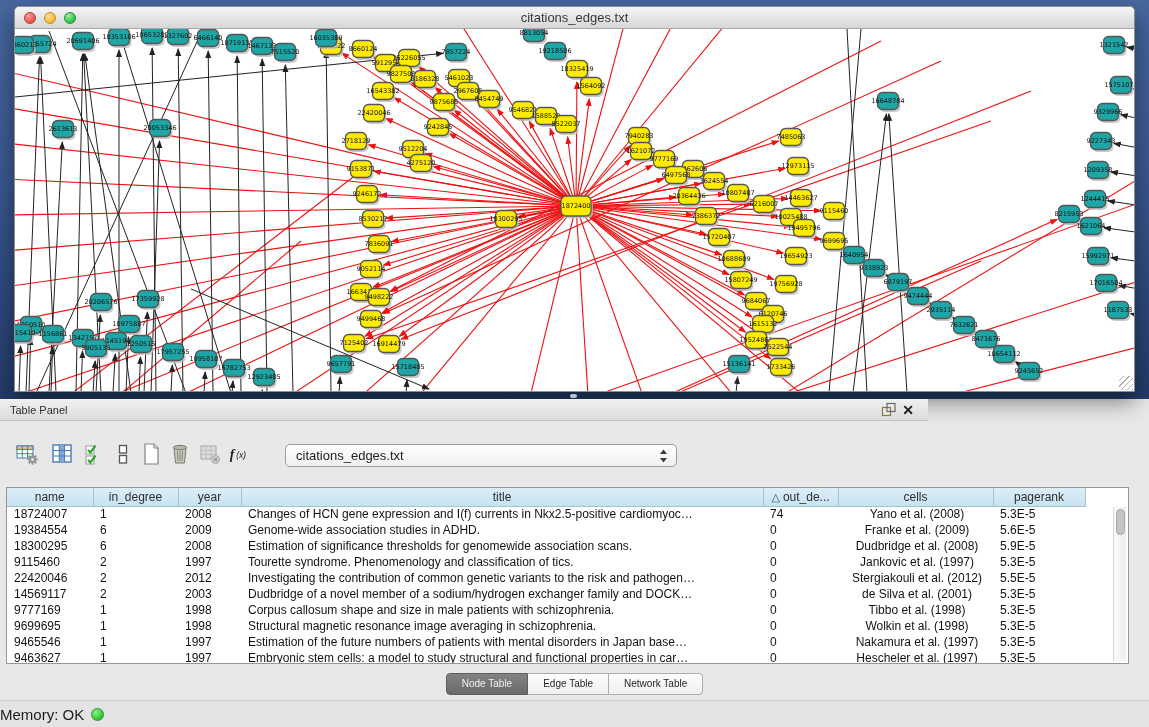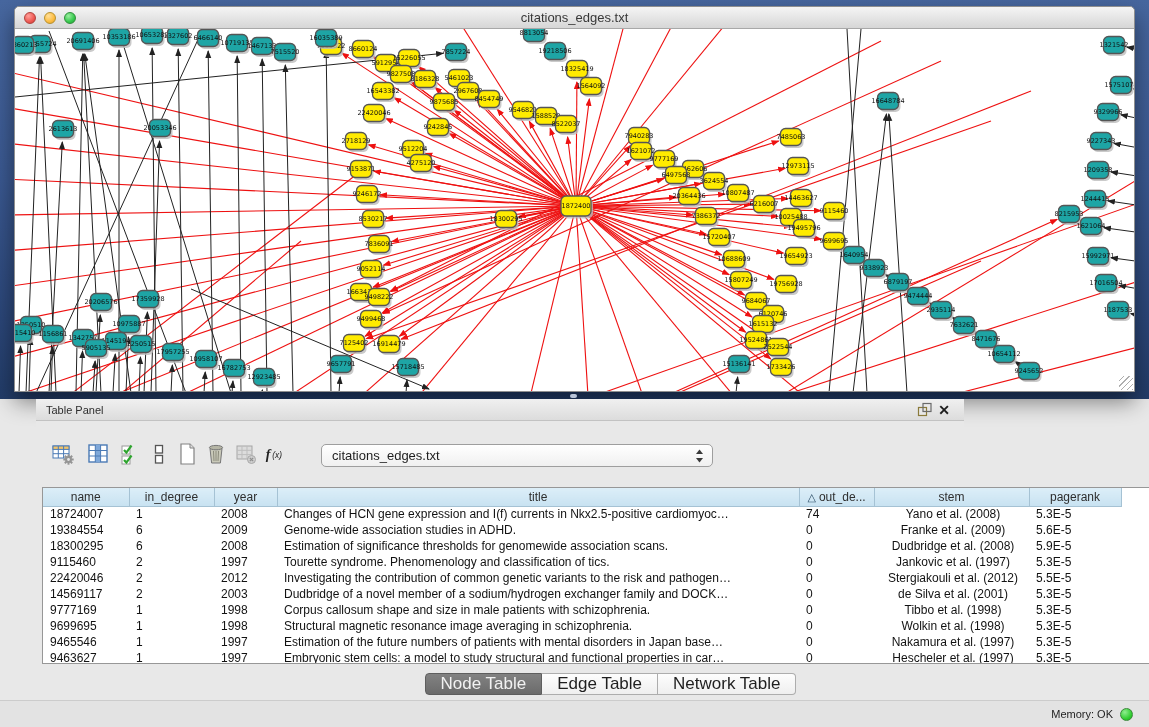--- a/index.html
+++ b/index.html
@@ -20,21 +20,21 @@
   .light.red { background:radial-gradient(circle at 35% 30%, #ffa09a, #ee5953 60%, #c93a34); border:1px solid #b0423c; }
   .light.yellow { background:radial-gradient(circle at 35% 30%, #ffe09a, #fdbc40 60%, #d69a28); border:1px solid #b8922f; }
   .light.green { background:radial-gradient(circle at 35% 30%, #9ceea0, #36c94e 60%, #2a9c38); border:1px solid #2f8f3a; }
   .graph-canvas { position:absolute; left:0; top:22px; width:1119px; height:362px; background:#fff; overflow:hidden; }
   .graph-canvas svg { display:block; }
   .resize-grip { position:absolute; right:1px; bottom:1px; width:14px; height:14px;
     background:repeating-linear-gradient(135deg, transparent 0 3px, #9a9a9a 3px 4px); opacity:.8; }
   .splitter-dot { position:absolute; left:570px; top:394px; width:7px; height:4px; border-radius:2px; background:#b9c4d8; }
 
   
-  .table-panel { position:absolute; left:0; top:399px; width:928px; height:301px; background:#e8e8e8;margin-left:36px; }
+  .table-panel { position:absolute; left:0; top:399px; width:928px; height:301px; background:#e8e8e8; }
   .panel-header { height:22px; background:linear-gradient(#f0f0f0,#dcdcdc); border-bottom:1px solid #c2c2c2;
     display:flex; align-items:center; padding:0 10px; font-size:11px; color:#2e2e2e; }
   .panel-header .spacer { flex:1; }
   .ph-btn { width:20px; height:18px; display:flex; align-items:center; justify-content:center; cursor:default; }
   .close-x { font-size:14px; font-weight:bold; color:#1c1c1c; }
 
   .toolbar { position:absolute; left:0; top:36px; width:1149px; height:36px; }
   .tool-btn { position:absolute; top:6px; width:26px; height:26px; display:flex; align-items:center; justify-content:center; }
   .combo { position:absolute; left:285px; top:9px; width:392px; height:23px;
     background:linear-gradient(#ffffff,#f0f0f0); border:1px solid #9e9e9e; border-radius:5px;
@@ -50,29 +50,29 @@
   .datatable td { height:16px; padding:0 4px 0 7px; white-space:nowrap; overflow:hidden; color:#121212; }
   .datatable td.c5 { text-align:center; }
   .sort { color:#2d4d66; margin-right:3px; font-size:11px; }
   col.c0{width:86px} col.c1{width:85px} col.c2{width:63px} col.c3{width:522px} col.c4{width:75px} col.c5{width:155px} col.c6{width:92px}
   .vscroll { position:absolute; right:2px; top:19px; bottom:2px; width:13px;
     background:linear-gradient(90deg,#fafafa,#ededed); border-left:1px solid #d6d6d6; }
   .vthumb { position:absolute; left:2px; top:2px; width:9px; height:26px; border-radius:5px;
     background:linear-gradient(90deg,#cwhite,#c4c4c4); background:#c4c4c4; border:1px solid #a8a8a8; }
 
   .tabbar { position:absolute; left:0; top:274px; width:1149px; display:flex; justify-content:center; }
-  .tab { height:22px; line-height:20px; padding:0 15px; font-size:17px; color:#1f1f1f;
+  .tab { height:22px; line-height:20px; padding:0 15px; font-size:10px; color:#1f1f1f;
     background:linear-gradient(#fdfdfd,#efefef); border:1px solid #adadad; border-left:none; }
   .tab.first { border-left:1px solid #adadad; border-radius:4px 0 0 4px; }
   .tab.last { border-radius:0 4px 4px 0; }
   .tab.selected { background:linear-gradient(#828282,#6b6b6b); color:#f2f2f2; border-color:#5e5e5e; }
 
   .statusbar { position:absolute; left:0; top:700px; width:1149px; height:27px; background:#e3e3e3;
-    border-top:1px solid #cccccc; display:flex; align-items:center; justify-content:flex-end; gap:7px;
-    padding-right:16px; font-size:11px; color:#1e1e1e; }
+    border-top:1px solid #cccccc; display:flex; align-items:center; gap:7px;
+    padding-right:16px; font-size:15px; color:#1e1e1e; }
   .mem-dot { width:13px; height:13px; border-radius:50%;
     background:radial-gradient(circle at 35% 30%, #8fed8f, #2ecc2e 65%, #1da51d); border:1px solid #3a8a3a; }
 </style>
 </head>
 <body>
 
 <div class="desktop">
   <div class="graph-window">
     <div class="titlebar">
       <div class="traffic">
@@ -944,21 +944,21 @@
           <col class="c5">
           <col class="c6">
       </colgroup>
       <thead>
           <tr id="hdr-row">
             <th class="c0"><span>name</span></th>
             <th class="c1"><span>in_degree</span></th>
             <th class="c2"><span>year</span></th>
             <th class="c3"><span>title</span></th>
             <th class="c4"><span class="sort">△</span><span>out_de...</span></th>
-            <th class="c5"><span>stem</span></th>
+            <th class="c5"><span>cells</span></th>
             <th class="c6"><span>pagerank</span></th>
           </tr>
         </thead>
       <tbody id="tbl-body">
           <tr>
             <td class="c0">18724007</td>
             <td class="c1">1</td>
             <td class="c2">2008</td>
             <td class="c3">Changes of HCN gene expression and I(f) currents in Nkx2.5-positive cardiomyoc…</td>
             <td class="c4">74</td>

